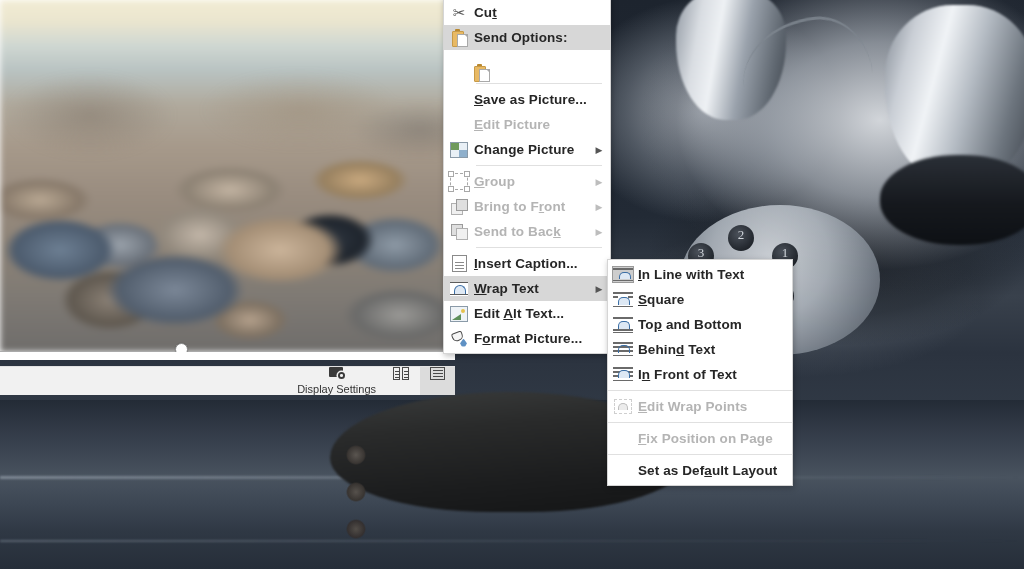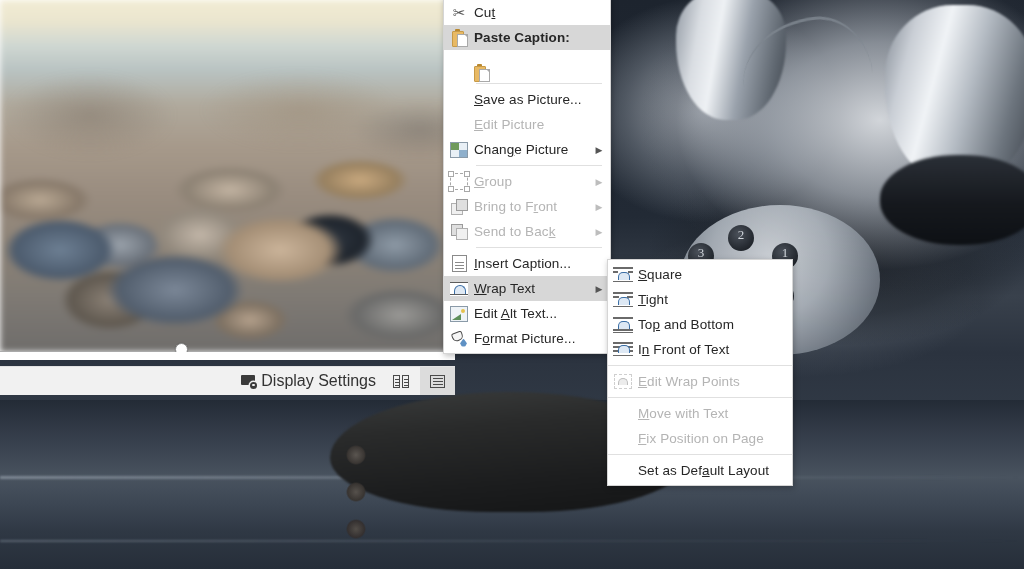--- a/index.html
+++ b/index.html
@@ -160,22 +160,23 @@
   
   .status-bar {
     position:absolute; left:0; top:366px; width:455px; height:28px;
     background:#f1f1f1;
     border-top:1px solid #e2e2e2;
     display:flex; align-items:center; justify-content:flex-end;
   }
   .status-item {
     display:flex; align-items:center; gap:5px;
     height:28px; padding:0 7px;
-    font-size:16px; color:#333;
+    font-size:11px; color:#333;
     white-space:nowrap;
+    flex-direction:column;
   }
   .status-item.view-btn { padding:0 10px; }
   .status-item.active { background:#dcdcdc; }
 
   .mon-icon { position:relative; width:15px; height:13px; }
   .mon-icon .screen {
     position:absolute; left:0; top:0; width:14px; height:10px;
     background:#3a3a3a; border-radius:1px;
   }
   .mon-icon .gear {
@@ -231,21 +232,21 @@
     display:flex; align-items:center;
     height:25px;
     padding:0 6px 0 0;
     cursor:default;
     white-space:nowrap;
   }
   .mi .ic {
     width:30px; min-width:30px; height:22px;
     display:flex; align-items:center; justify-content:center;
   }
-  .mi .lbl { flex:1; line-height:1; letter-spacing:.1px; }
+  .mi .lbl { flex:1; line-height:1; letter-spacing:.1px;font-weight:bold; }
   .mi .lbl u { text-decoration:underline; }
   .mi.disabled { color:#b4b4b4; }
   .mi.hl { background:#d7d7d7; }
   .mi.bold .lbl { font-weight:bold; }
   .mi .arrow {
     width:10px; text-align:center; font-size:9px; color:#555;
   }
   .mi.disabled .arrow { color:#bdbdbd; }
   .sep { height:1px; background:#e0e0e0; margin:3px 8px 3px 32px; }
   .sep.full { margin:3px 0; }
@@ -433,21 +434,21 @@
 
 
     <div class="mi bold hl">
       <span class="ic">
         <span class="ic-clip">
             <span class="clipt"></span>
             <span class="board"></span>
             <span class="pg"></span>
           </span>
       </span>
-      <span class="lbl">Paste Caption:</span>
+      <span class="lbl">Send Options:</span>
     </div>
 
     <div class="paste-row">
       <span class="ic"></span>
       <span class="ic">
         <span class="ic-clip"><span class="clipt"></span><span class="board"></span><span class="pg"></span></span>
       </span>
     </div>
 
     <div class="sep"></div>
@@ -546,60 +547,70 @@
             <span class="bkt"></span>
             <span class="drop"></span>
           </span>
       </span>
       <span class="lbl">F<u>o</u>rmat Picture...</span>
     </div>
   </div>
 
   <div class="menu" id="wrap-submenu">
 
+    <div class="mi">
+      <span class="ic">
+        <span class="wic sel">
+          <span class="ln" style="top:1px"></span>
+            <span class="ln" style="top:12.5px"></span>
+          <span class="shape" style="left:6px; top:4.5px; height:6px; border-radius:5px 5px 0 0; border-bottom:none;"></span>
+        </span>
+      </span>
+      <span class="lbl"><u>I</u>n Line with Text</span>
+    </div>
 
     <div class="mi">
       <span class="ic">
         <span class="wic">
           <span class="ln" style="top:0px"></span>
             <span class="ln" style="top:4px; width:5px"></span>
           <span class="ln" style="top:4px; left:15px; width:5px"></span>
             <span class="ln" style="top:13.5px"></span>
           <span class="shape" style="left:5px; top:5px; height:7px; border-radius:5px 5px 0 0; border-bottom:none;"></span>
         </span>
       </span>
       <span class="lbl"><u>S</u>quare</span>
     </div>
 
-    <div class="mi">
-      <span class="ic">
-        <span class="wic">
-          <span class="ln" style="top:0px"></span>
-            <span class="ln" style="top:4px; width:6px"></span>
-          <span class="ln" style="top:4px; left:14px; width:6px"></span>
-            <span class="ln" style="top:13.5px"></span>
-          <span class="shape" style="left:5px; top:5px; height:7px; border-radius:5px 5px 0 0; border-bottom:none;"></span>
-        </span>
-      </span>
-      <span class="lbl"><u>T</u>ight</span>
-    </div>
 
 
     <div class="mi">
       <span class="ic">
         <span class="wic">
           <span class="ln" style="top:0px"></span>
           <span class="ln" style="top:12px"></span>
             <span class="ln" style="top:14.5px"></span>
           <span class="shape" style="left:5px; top:3.5px; height:7px; border-radius:5px 5px 0 0; border-bottom:none;"></span>
         </span>
       </span>
       <span class="lbl">To<u>p</u> and Bottom</span>
     </div>
 
+    <div class="mi">
+      <span class="ic">
+        <span class="wic">
+          <span class="ln" style="top:0px"></span>
+            <span class="ln" style="top:4px"></span>
+          <span class="ln" style="top:8px"></span>
+            <span class="ln" style="top:12.5px"></span>
+          <span class="shape" style="left:5px; top:3px; height:7px; border-radius:5px 5px 0 0; border-bottom:none; background:transparent;"></span>
+        </span>
+      </span>
+      <span class="lbl">Behin<u>d</u> Text</span>
+    </div>
 
     <div class="mi">
       <span class="ic">
         <span class="wic">
           <span class="ln" style="top:0px"></span>
             <span class="ln" style="top:4px"></span>
           <span class="ln" style="top:8px"></span>
             <span class="ln" style="top:12.5px"></span>
           <span class="shape" style="left:5px; top:3px; height:7px; border-radius:5px 5px 0 0; border-bottom:none; background:#dde8f4;"></span>
         </span>
@@ -613,24 +624,20 @@
       <span class="ic">
         <span class="wic dim" style="background:transparent; border:1px dashed #cfcfcf; width:16px; height:13px;">
           <span class="shape" style="left:3px; top:3px; height:6px; width:8px; border-radius:5px 5px 0 0; border-bottom:none;"></span>
         </span>
       </span>
       <span class="lbl"><u>E</u>dit Wrap Points</span>
     </div>
 
     <div class="sep full"></div>
 
-    <div class="mi disabled">
-      <span class="ic"></span>
-      <span class="lbl"><u>M</u>ove with Text</span>
-    </div>
 
     <div class="mi disabled">
       <span class="ic"></span>
       <span class="lbl"><u>F</u>ix Position on Page</span>
     </div>
 
     <div class="sep full"></div>
 
 
     <div class="mi">

